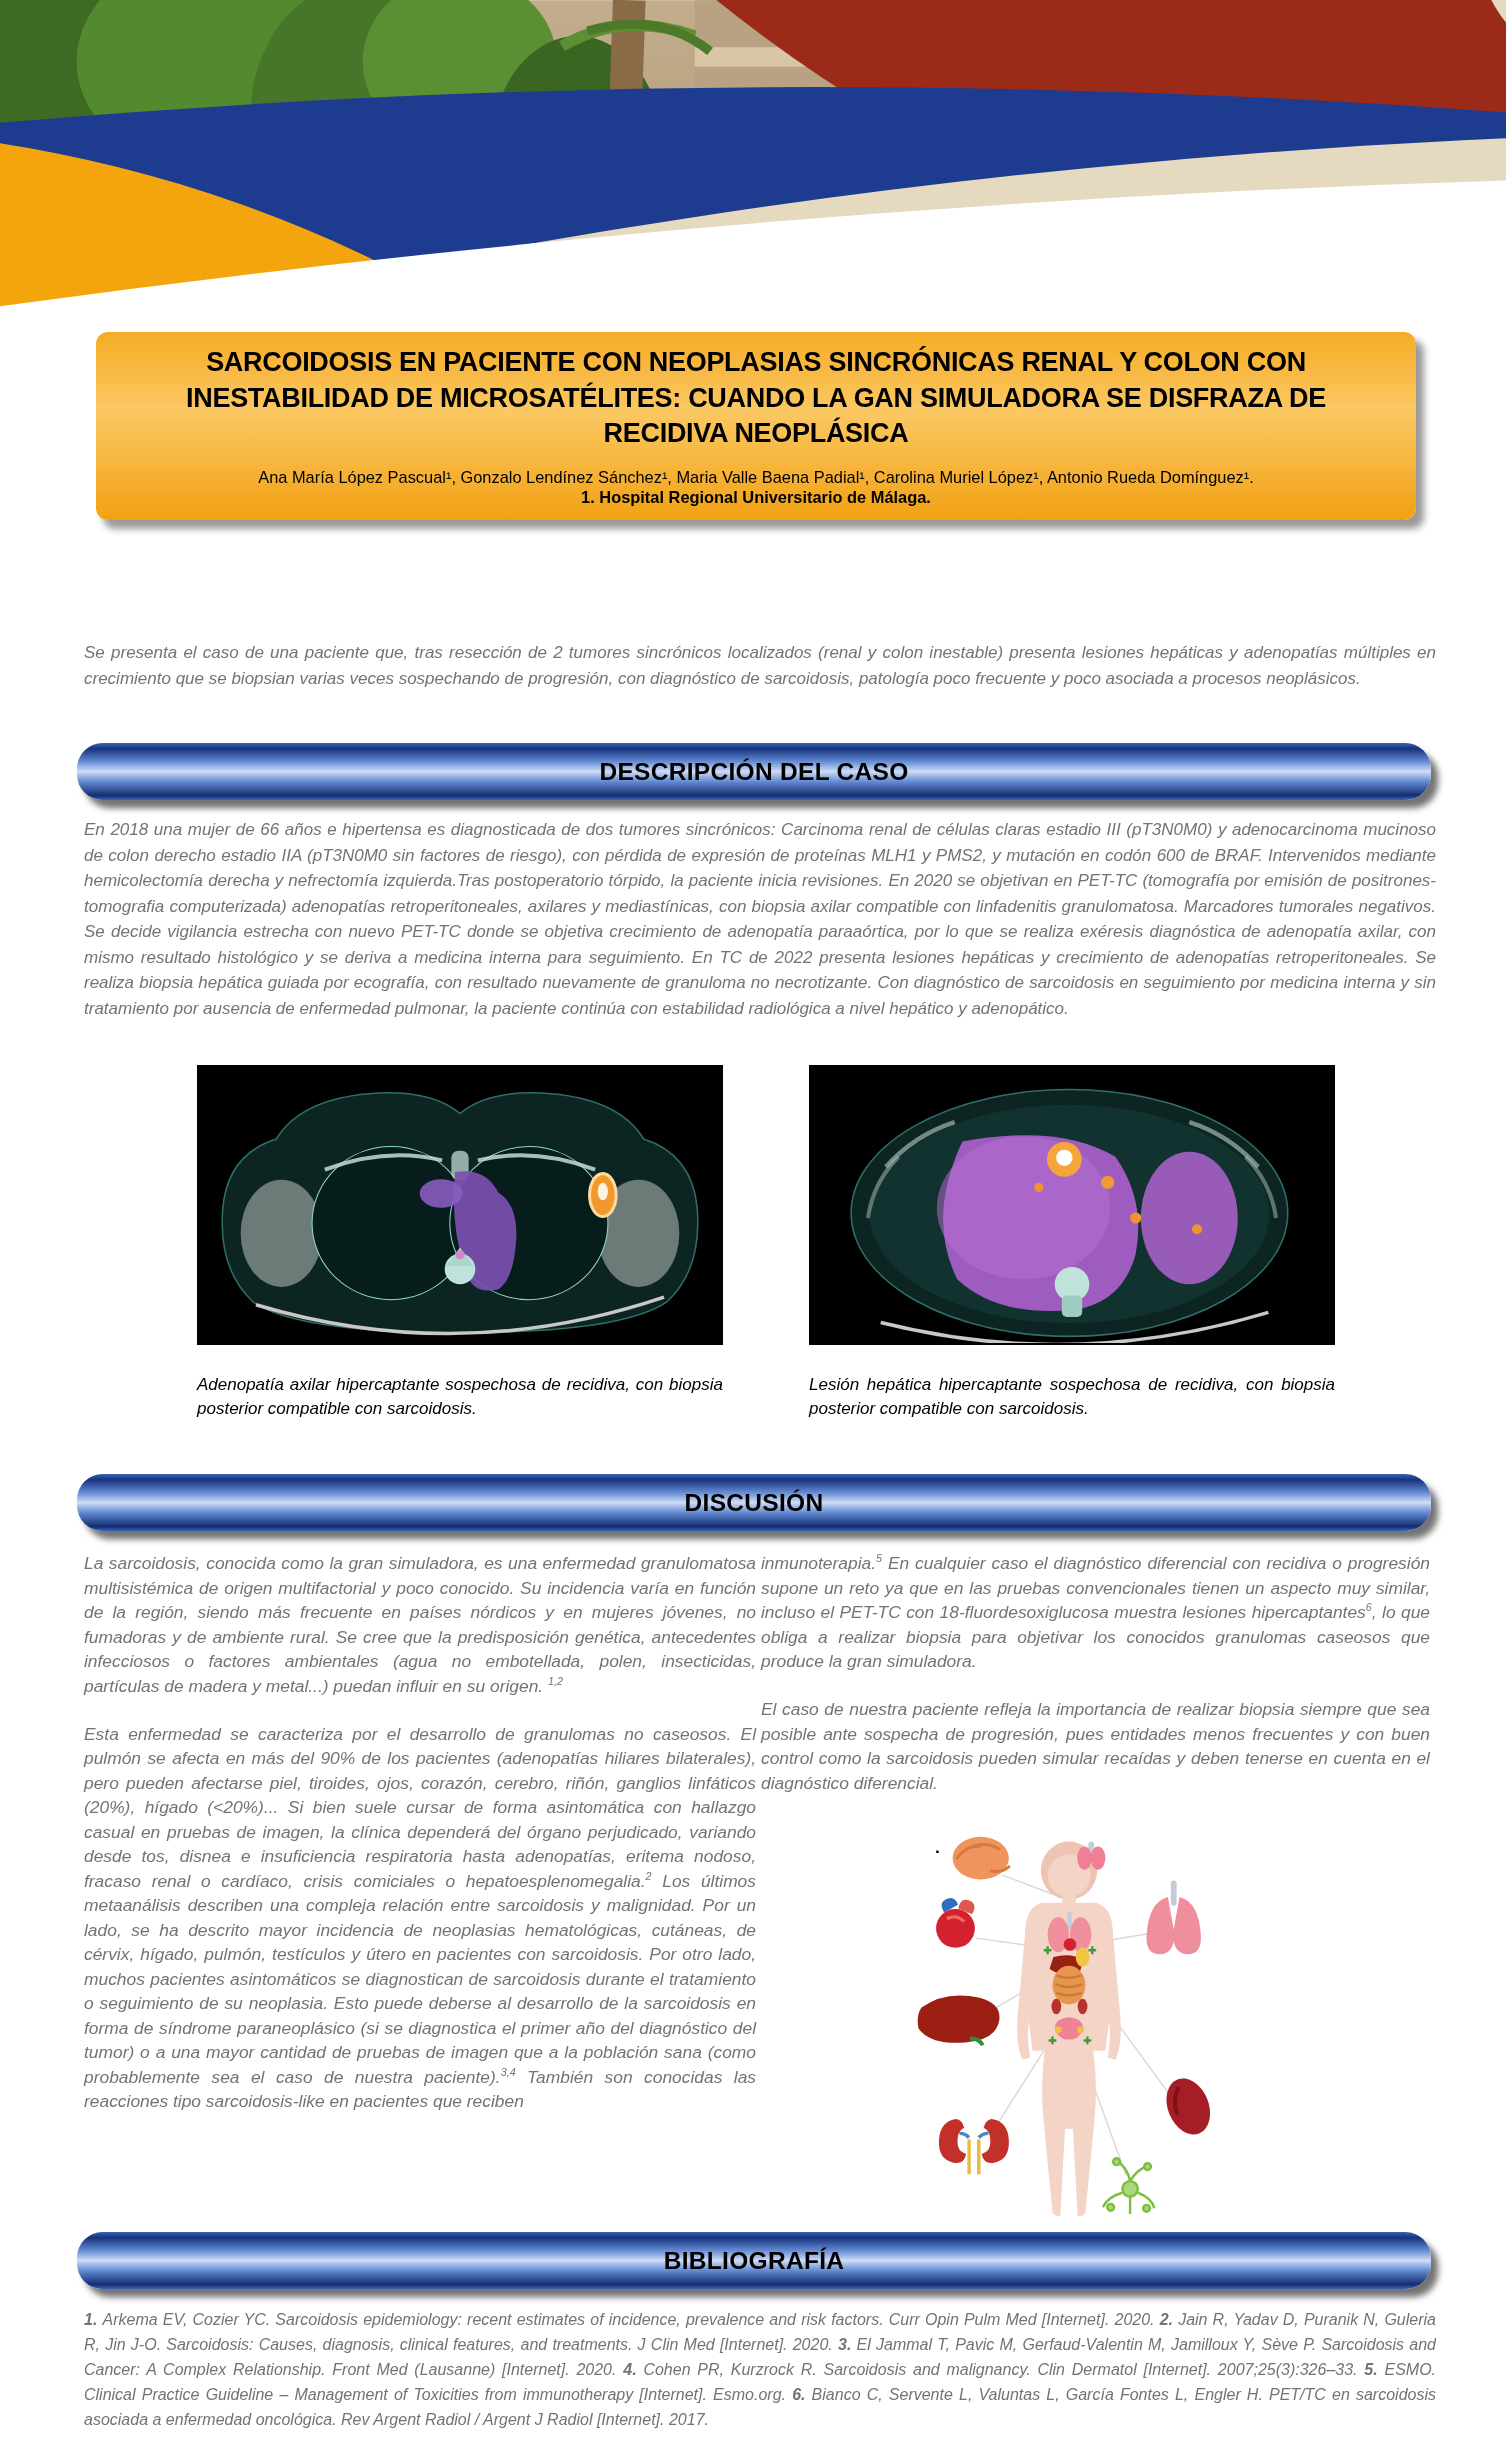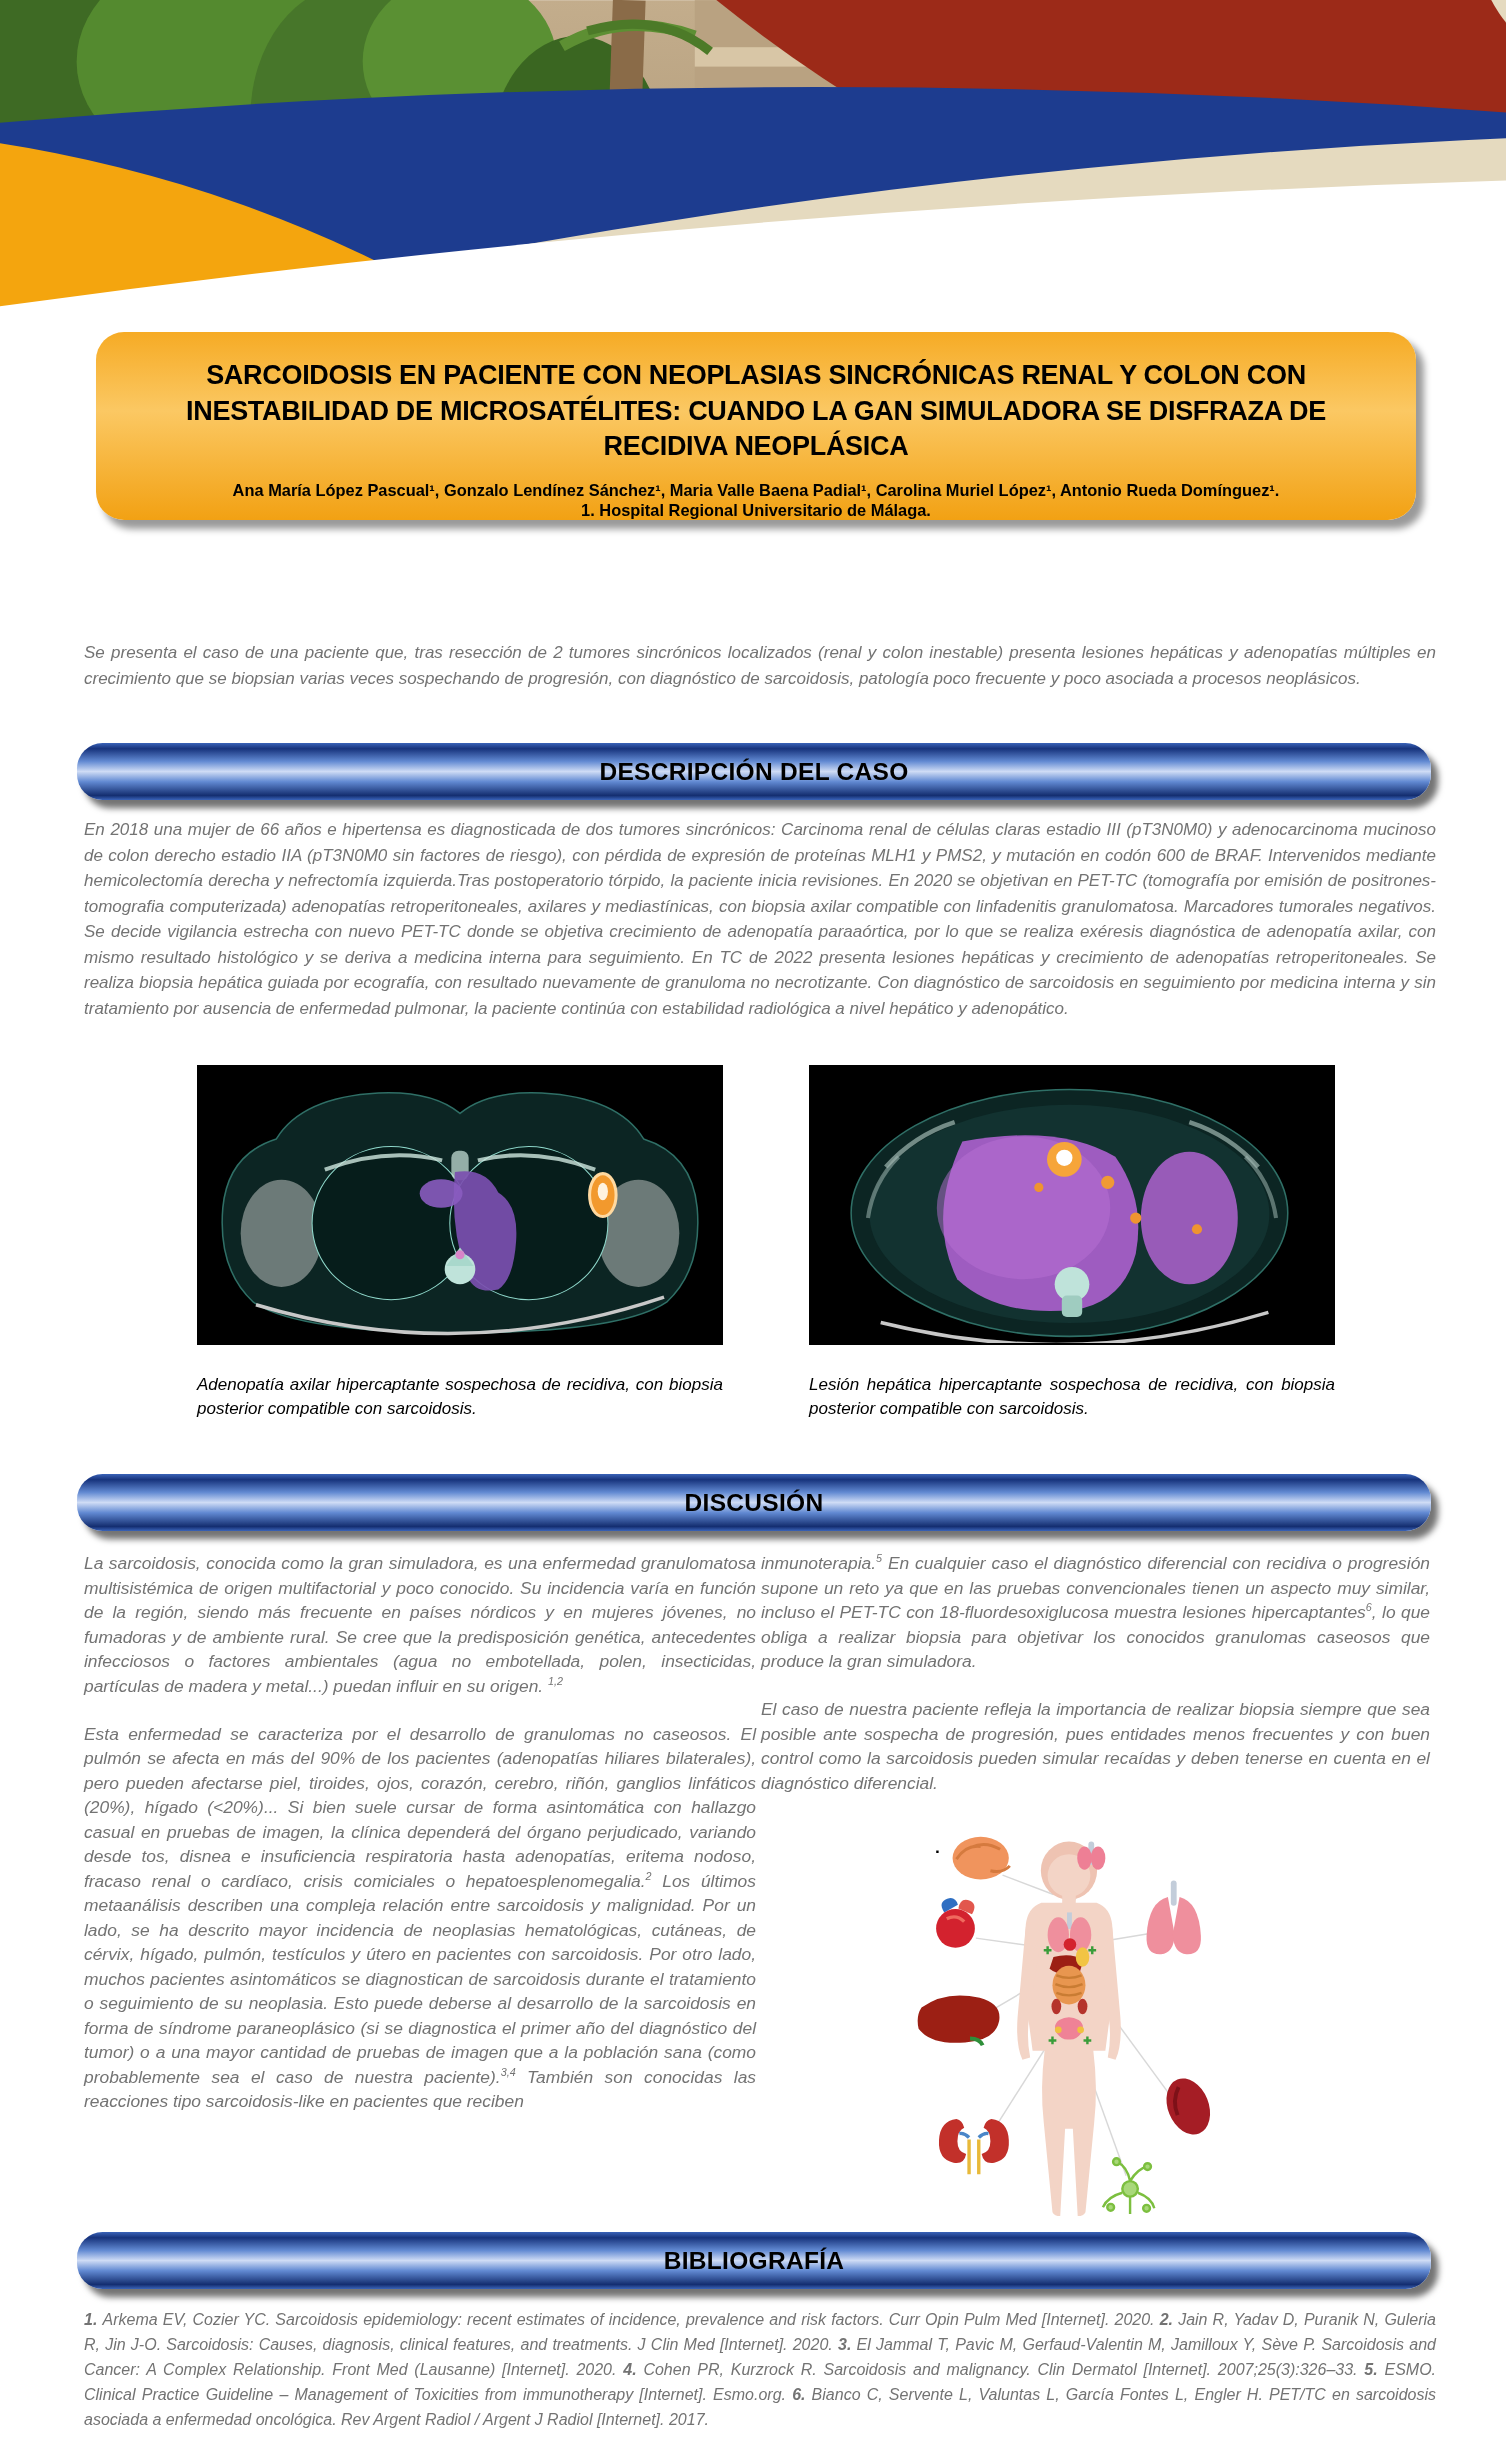--- a/index.html
+++ b/index.html
@@ -11,26 +11,26 @@
   .logo-block{position:absolute;left:949px;top:203px;width:465px;}
   .logo-row{display:flex;align-items:center;gap:11.2px;}
   .logo-xxxi{font-size:62px;font-weight:900;color:#1E3D96;letter-spacing:-3.6px;line-height:0.9;transform:scaleY(1.05);}
   .logo-name{display:flex;flex-direction:column;line-height:1;color:#1E3D96;}
   .logo-name .l1{font-size:33px;font-weight:bold;letter-spacing:0.5px;}
   .logo-name .l2{font-size:23px;font-weight:600;margin-top:3.1px;}
   .date-bar{margin-top:8.2px;background:#A33021;color:#ffffff;font-weight:bold;font-size:19.4px;
             text-align:center;padding:4.6px 0;width:465px;letter-spacing:0.3px;}
 
   
-  .title-box{position:absolute;left:96px;top:332px;width:1320px;height:188px;border-radius:28px;
+  .title-box{position:absolute;left:96px;top:332px;width:1320px;height:188px;border-radius:12px;
              background:linear-gradient(180deg,#f6ab25 0%,#fbc863 42%,#f2a113 100%);
              box-shadow:7.2px 8.2px 7.2px rgba(0,0,0,0.40);
-             display:flex;flex-direction:column;align-items:center;justify-content:flex-end;text-align:center;}
+             display:flex;flex-direction:column;align-items:center;justify-content:center;text-align:center;}
   .title-box .title{font-size:27px;font-weight:800;line-height:1.32;width:1191px;letter-spacing:-0.3px;}
-  .title-box .authors{font-size:16.4px;font-weight:700;margin-top:16px;width:1242px;}
+  .title-box .authors{font-size:16.4px;font-weight:400;margin-top:16px;width:1242px;}
   .title-box .affiliation{font-size:16.4px;font-weight:700;margin-top:1px;}
 
   
   .section-bar{position:absolute;left:77px;width:1354px;height:57px;border-radius:25.5px;
     background:linear-gradient(180deg,#3a63b8 0%,#17337c 10%,#6189d2 32%,#cfdcf5 50%,#6189d2 68%,#142e70 92%,#3a63b8 100%);
     box-shadow:7.2px 8.2px 6.1px rgba(0,0,0,0.55);
     display:flex;align-items:center;justify-content:center;
     font-size:24.5px;font-weight:800;color:#000;letter-spacing:0.3px;}
   #bar-intro{top:564px;}
   #bar-case{top:743px;}

